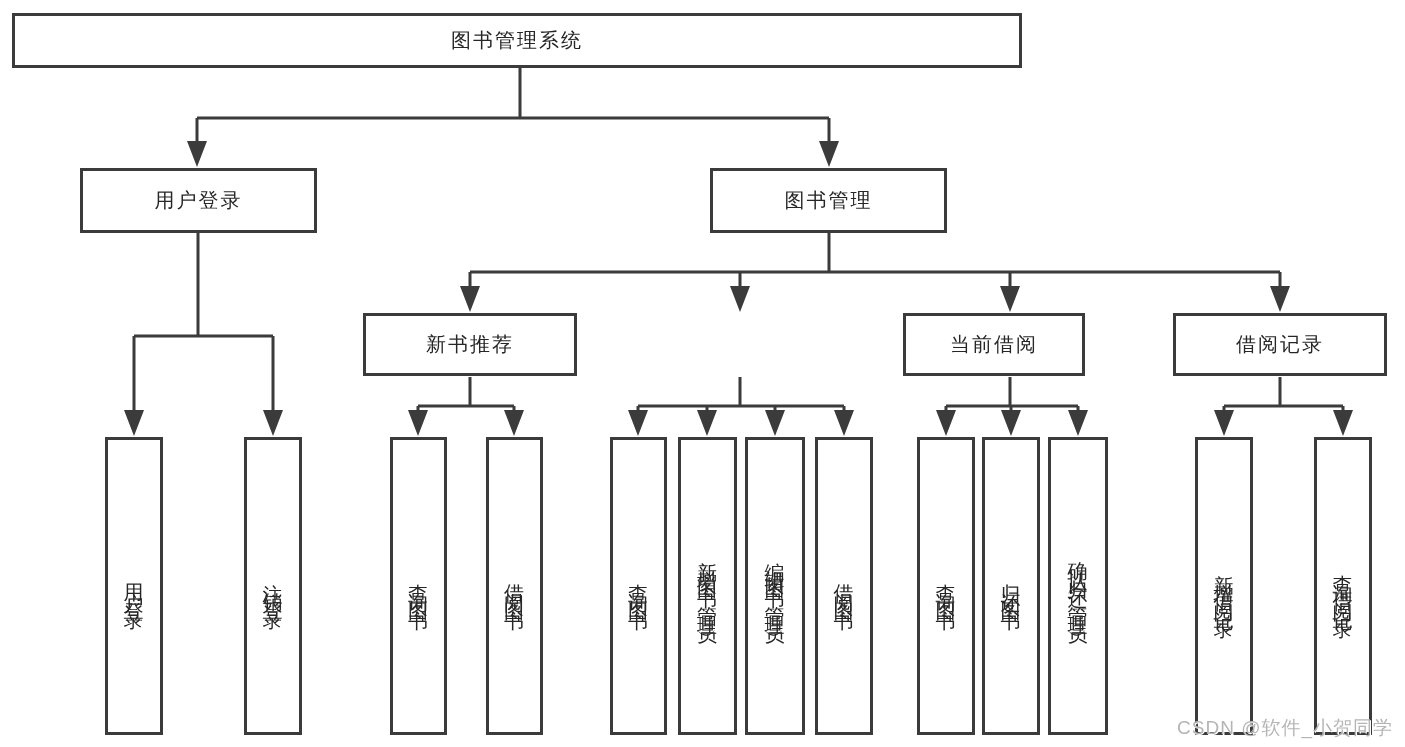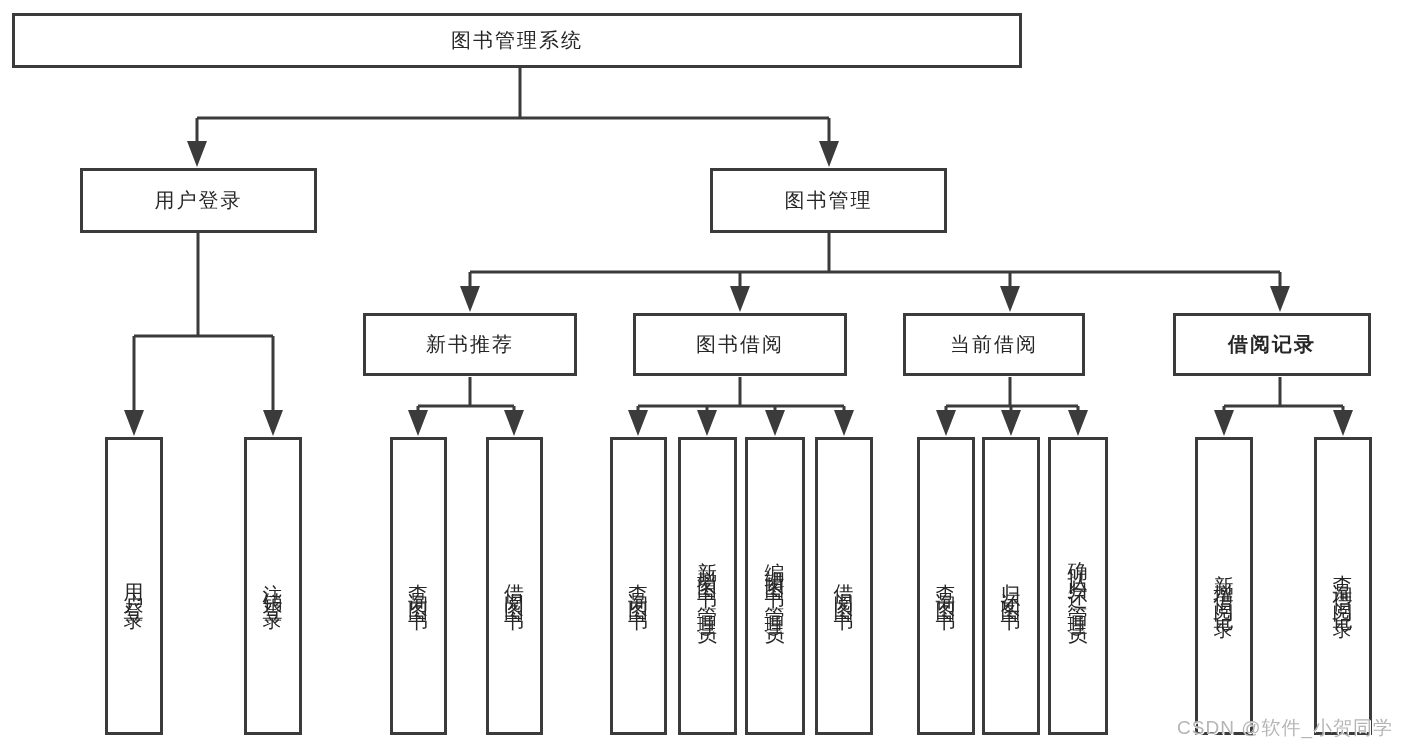--- a/index.html
+++ b/index.html
@@ -89,27 +89,24 @@
   <div class="box" style="left:80px;top:168px;width:237px;height:65px;">
     <span>用户登录</span>
   </div>
   <div class="box" style="left:363px;top:313px;width:214px;height:63px;">
     <span>新书推荐</span>
   </div>
 
   <div class="box" style="left:710px;top:168px;width:237px;height:65px;">
     <span>图书管理</span>
   </div>
-  <div class="box" style="left:633px;top:313px;width:214px;height:63px;">
-    <span>图书借阅</span>
-  </div>
   <div class="box" style="left:903px;top:313px;width:182px;height:63px;">
     <span>当前借阅</span>
   </div>
-  <div class="box" style="left:1173px;top:313px;width:198px;height:63px;font-weight:bold;">
+  <div class="box" style="left:1173px;top:313px;width:214px;height:63px;">
     <span>借阅记录</span>
   </div>
 
   <div class="box leaf" style="left:105px;width:58px;">
     <span class="vt">用户登录</span>
   </div>
   <div class="box leaf" style="left:244px;width:58px;">
     <span class="vt">注销登录</span>
   </div>
 

